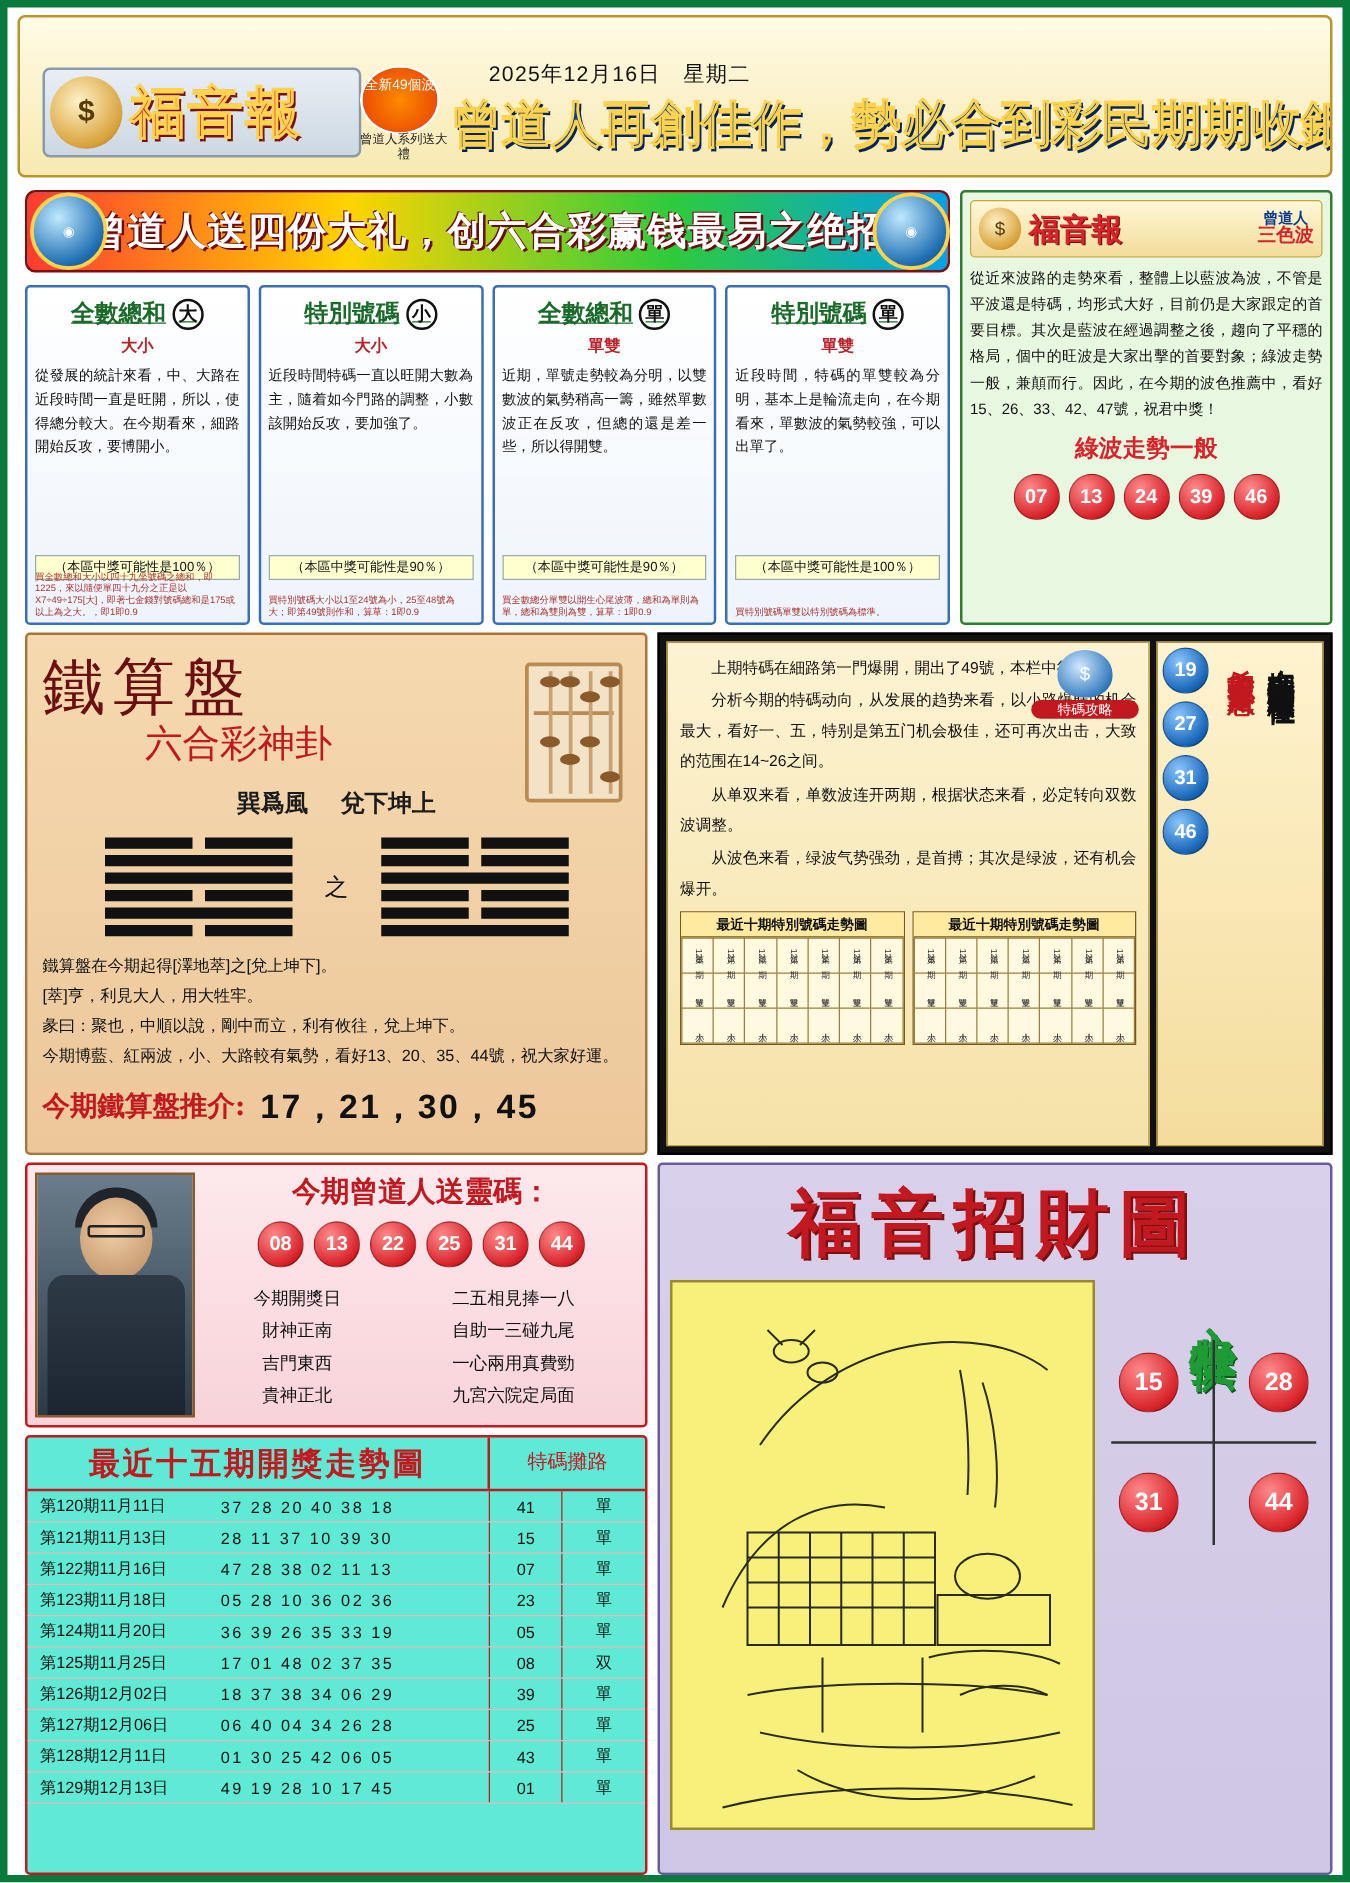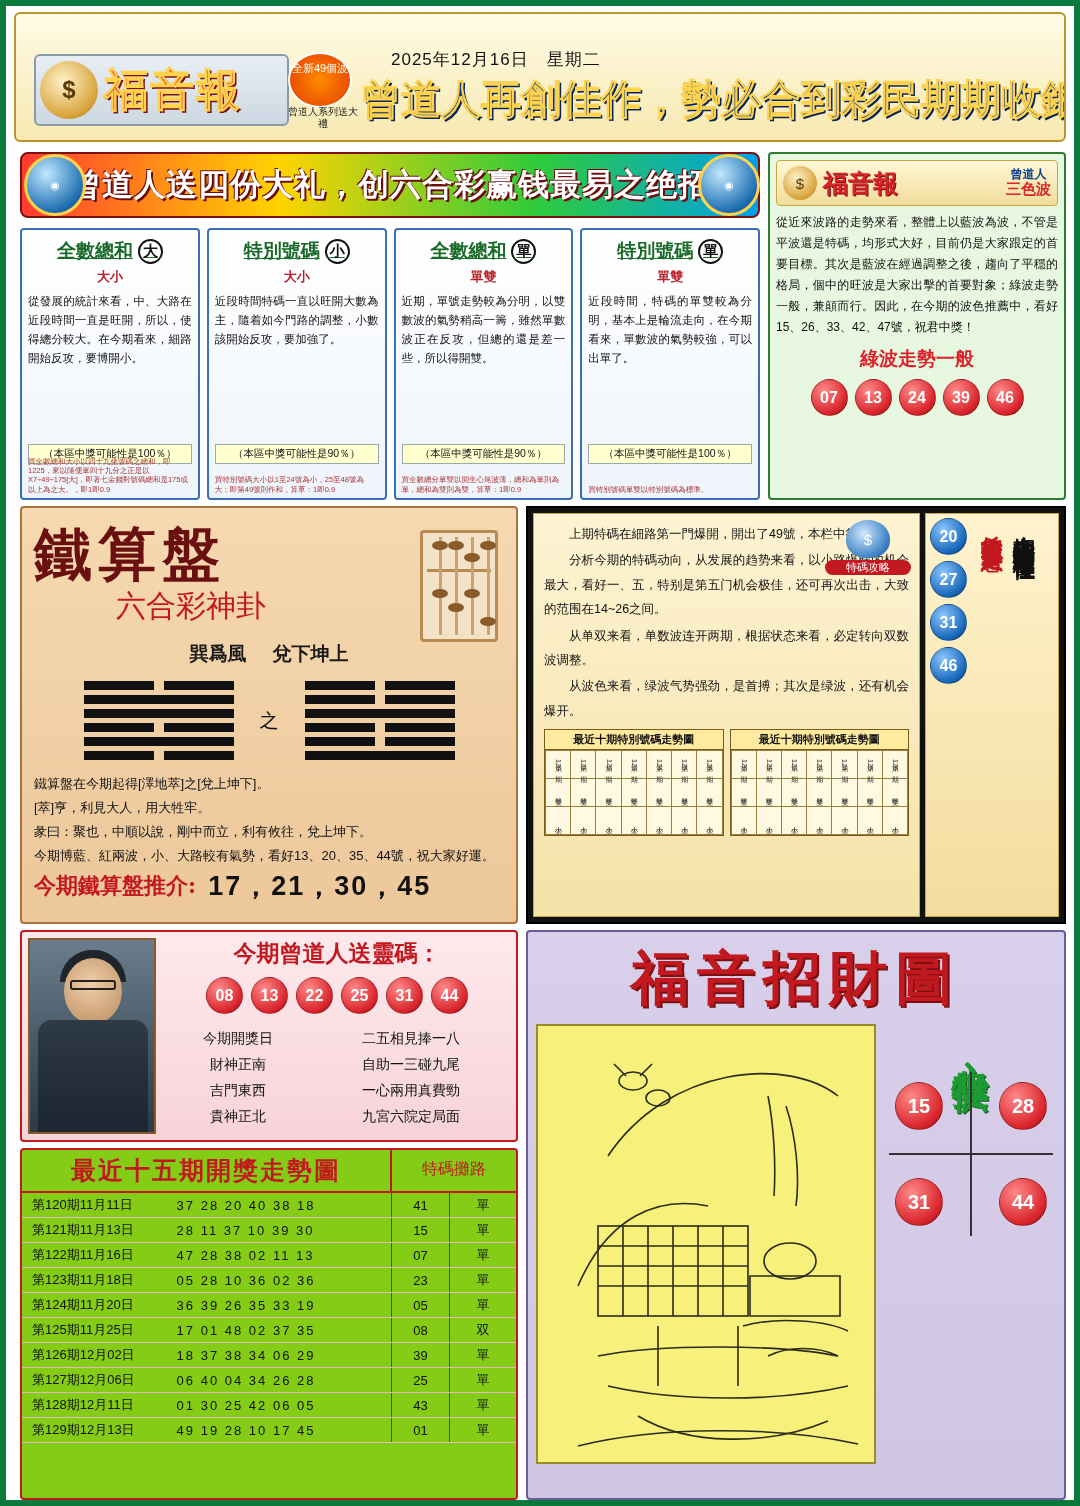--- a/index.html
+++ b/index.html
@@ -170,21 +170,21 @@
   .ball.blue { background:radial-gradient(circle at 35% 30%,#8ac6ff,#1766b8 70%,#0b3c6e); }
 
   
   .tiesuan {
     position:absolute; left:14px; top:500px; width:498px; height:418px;
     background:linear-gradient(#f6d9b0,#ecc79a);
     border:2px solid #a9743a; border-radius:4px; padding:8px 12px;
   }
   .ts-title {
     font-family:"DejaVu Serif","Liberation Serif",serif;
-    font-size:58px; font-weight:bold; color:#6b1010; letter-spacing:6px;
+    font-size:50px; font-weight:normal; color:#6b1010; letter-spacing:6px;
   }
   .ts-sub {
     font-family:"DejaVu Serif","Liberation Serif",serif;
     font-size:30px; color:#c2181f; margin-left:82px; margin-top:-8px;
   }
   .abacus {
     position:absolute; right:18px; top:22px; width:78px; height:112px;
     border:3px solid #b98b54; background:#f3e2c6; border-radius:4px;
   }
   .abacus:before {
@@ -197,21 +197,21 @@
   .hex {
     display:flex; flex-direction:column; gap:5px; width:150px;
   }
   .hex .line { height:9px; display:flex; gap:10px; }
   .hex .line .seg { background:#111; height:9px; }
   .hex .full .seg { width:100%; }
   .hex .broken .seg { width:calc(50% - 5px); }
   .zhi { font-size:19px; color:#111; }
   .ts-body { font-size:13px; line-height:1.85; color:#111; margin-top:12px; }
   .ts-rec {
-    display:flex; align-items:center; gap:12px; 
+    display:flex; align-items:center; gap:12px; margin-top:10px;
   }
   .ts-rec .lbl {
     font-size:22px; font-weight:bold; color:#c2181f;
     font-family:"DejaVu Serif","Liberation Serif",serif;
   }
   .ts-rec .nums { font-size:27px; font-weight:bold; color:#111; letter-spacing:2px; }
 
   
   .tema {
     position:absolute; left:520px; top:500px; width:540px; height:418px;
@@ -303,21 +303,21 @@
   }
   .ling-balls { display:flex; justify-content:center; gap:8px; margin-top:8px; }
   .ling-table { width:100%; margin-top:12px; border-collapse:collapse; }
   .ling-table td {
     font-size:14px; color:#111; padding:4px 6px; text-align:center;
   }
 
   
   .trendbig {
     position:absolute; left:14px; top:1142px; width:498px; height:352px;
-    background:#84cc16; border:2px solid #c2181f; border-radius:4px;
+    background:#5eead4; border:2px solid #c2181f; border-radius:4px;
   }
   .tb-head { display:flex; border-bottom:2px solid #c2181f; }
   .tb-head .t1 {
     flex:1; text-align:center; font-size:25px; font-weight:bold; color:#c2181f;
     font-family:"DejaVu Serif","Liberation Serif",serif; padding:4px 0;
     letter-spacing:2px;
   }
   .tb-head .t2 {
     width:126px; border-left:2px solid #c2181f; text-align:center;
     font-size:16px; font-weight:normal; color:#c2181f; padding:9px 0;
@@ -625,21 +625,21 @@
               <td>大小</td>
               <td>大小</td>
             </tr>
           </tbody>
             </table>
         </div>
       </div>
     </div>
     <div class="tema-side">
       <div class="side-balls">
-        <div class="ball blue">20</div>
+        <div class="ball blue">19</div>
         <div class="ball blue">27</div>
         <div class="ball blue">31</div>
         <div class="ball blue">46</div>
       </div>
       <div class="side-text">
         <span class="vcol c2">希望較大必定留意</span>
         <span class="vcol c1">今期特碼細路出擊機會極佳</span>
       </div>
     </div>
   </div>

